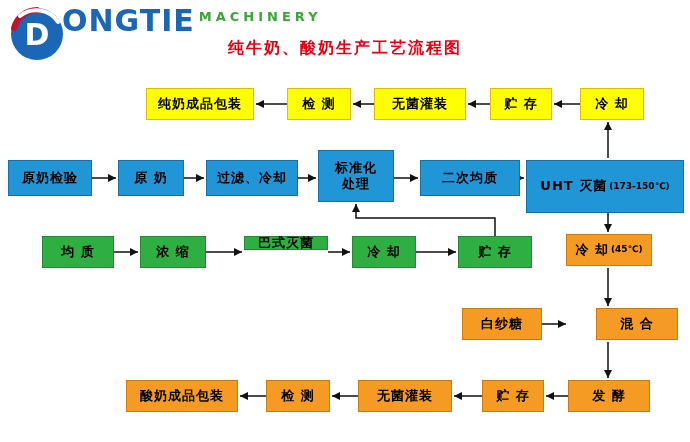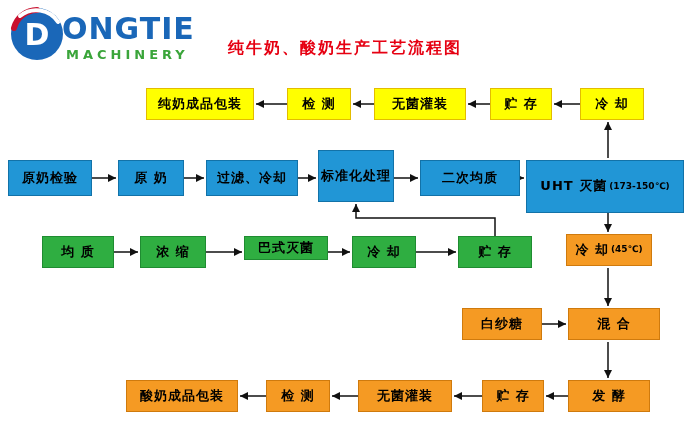--- a/index.html
+++ b/index.html
@@ -21,32 +21,32 @@
   .node{
     position:absolute;display:flex;align-items:center;justify-content:center;
     box-sizing:border-box;font-size:13px;font-weight:bold;color:#000;
     letter-spacing:1px;text-align:right;line-height:1.25;white-space:nowrap;
   }
   .node.yellow{background:var(--yellow);border:1px solid var(--yellow-border);}
   .node.blue  {background:var(--blue);  border:1px solid var(--blue-border);}
   .node.green {background:var(--green); border:1px solid var(--green-border);}
   .node.orange{background:var(--orange);border:1px solid var(--orange-border);}
   .node .temp{font-size:9px;font-weight:bold;letter-spacing:0;margin-left:2px;}
-  .node.twoline{flex-direction:row;white-space:normal;}
+  .node.twoline{flex-direction:column;white-space:normal;}
 
   
   #title{
     position:absolute;left:0;top:38px;width:690px;text-align:center;
     color:var(--title-red);font-size:16px;font-weight:bold;letter-spacing:2px;
   }
 
   
   #logo{position:absolute;left:6px;top:2px;width:190px;height:64px;display:flex;align-items:flex-start;}
   #logo-mark{flex:0 0 auto;}
-  #logo-text{margin-left:-6px;margin-top:12px;display:flex;flex-direction:column;}
+  #logo-text{margin-left:-6px;margin-top:4px;display:flex;flex-direction:row;}
   #logo-wordmark{color:var(--brand-blue);font-size:30px;font-weight:bold;letter-spacing:1px;line-height:1;}
   #logo-subtitle{color:var(--brand-green);font-size:13px;font-weight:bold;letter-spacing:4px;margin-top:3px;margin-left:4px;}
 </style>
 </head>
 <body>
 
 <div id="stage">
 
   <div id="logo">
     <svg id="logo-mark" width="62" height="62" viewBox="0 0 62 62">
@@ -118,30 +118,30 @@
     <span>处理</span>
   </div>
   <div class="node blue" style="left:420px;top:160px;width:100px;height:36px">二次均质</div>
   <div class="node blue" style="left:526px;top:160px;width:158px;height:53px">
     <span>UHT 灭菌</span>
     <span class="temp">(173-150℃)</span>
   </div>
 
   <div class="node green" style="left:42px;top:236px;width:72px;height:32px">均 质</div>
   <div class="node green" style="left:140px;top:236px;width:66px;height:32px">浓 缩</div>
-  <div class="node green" style="left:244px;top:236px;width:84px;height:24px">巴式灭菌</div>
+  <div class="node green" style="left:244px;top:236px;width:84px;height:14px">巴式灭菌</div>
   <div class="node green" style="left:352px;top:236px;width:64px;height:32px">冷 却</div>
   <div class="node green" style="left:458px;top:236px;width:74px;height:32px">贮 存</div>
 
   <div class="node orange" style="left:566px;top:234px;width:86px;height:32px">
     <span>冷 却</span>
     <span class="temp">(45℃)</span>
   </div>
   <div class="node orange" style="left:462px;top:308px;width:80px;height:32px">白纱糖</div>
-  <div class="node orange" style="left:568px;top:308px;width:92px;height:32px">混 合</div>
+  <div class="node orange" style="left:596px;top:308px;width:82px;height:32px">混 合</div>
   <div class="node orange" style="left:568px;top:380px;width:82px;height:32px">发 酵</div>
 
   <div class="node orange" style="left:126px;top:380px;width:112px;height:32px">酸奶成品包装</div>
   <div class="node orange" style="left:266px;top:380px;width:64px;height:32px">检 测</div>
   <div class="node orange" style="left:358px;top:380px;width:94px;height:32px">无菌灌装</div>
   <div class="node orange" style="left:482px;top:380px;width:62px;height:32px">贮 存</div>
 
 </div>
 
 </body></html>

